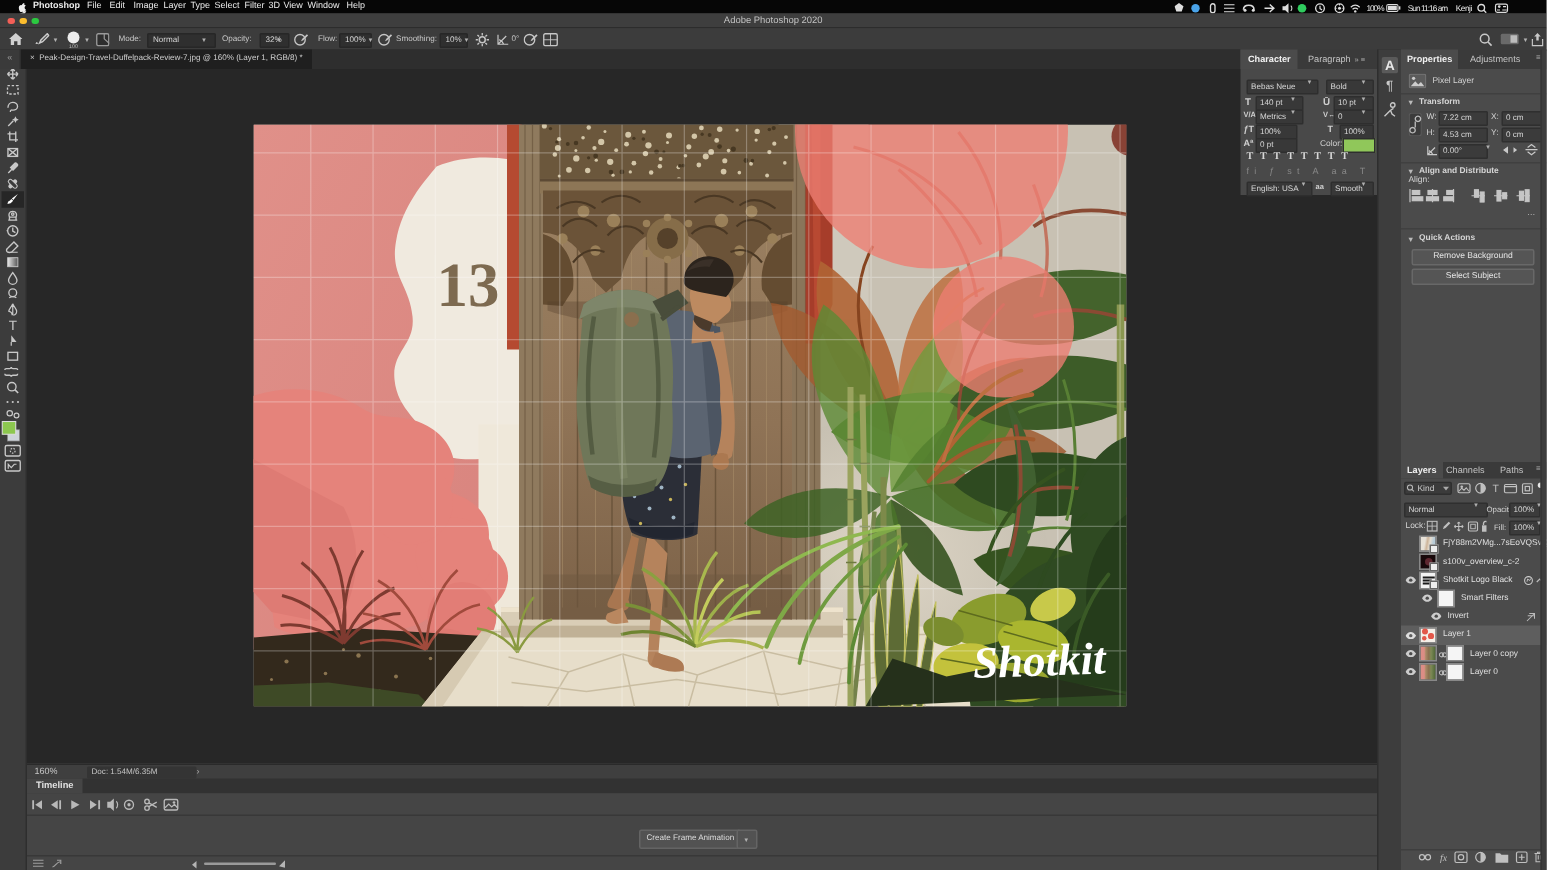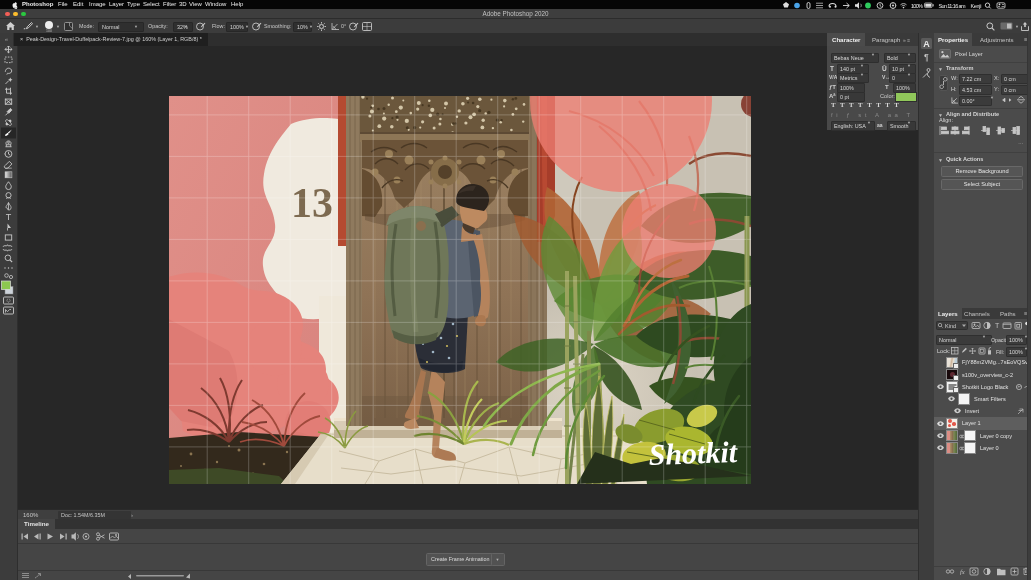--- a/index.html
+++ b/index.html
@@ -21,21 +21,21 @@
     border-radius:1px;color:#d6d6d6;font-size:5.4px;line-height:8.5px;padding-left:3px;}
   .drop{position:absolute;top:0;color:#b0b0b0;font-size:4px;line-height:15px;}
   #tabstrip{left:0;top:33px;width:918px;height:13px;background:#2e2e2e;}
   #doctab{position:absolute;left:14px;top:0;height:13px;background:#1f1f1f;
     color:#cfcfcf;font-size:5.4px;line-height:13.5px;padding:0 6px;}
   #tabchev{position:absolute;left:0;top:0;width:13px;height:13px;background:#3a3a3a;
     color:#999;font-size:6px;line-height:13px;text-align:center;}
   #tools{left:0;top:46px;width:17px;height:534px;background:#3c3c3c;
     border-right:1px solid #2e2e2e;}
   #canvas{left:18px;top:46px;width:900px;height:463px;background:#272727;overflow:hidden;}
-  #photo{position:absolute;left:151px;top:50px;width:582px;height:388px;}
+  #photo{position:absolute;left:151px;top:37px;width:582px;height:388px;}
   #statusbar{left:18px;top:509px;width:900px;height:10px;background:#3f3f3f;
     border-top:1px solid #2a2a2a;color:#c5c5c5;font-size:6px;line-height:10px;}
   #tltabs{left:18px;top:519px;width:900px;height:10px;background:#323232;}
   #tltab{position:absolute;left:0px;top:0;height:10px;background:#454545;color:#e2e2e2;
     font-size:6.2px;font-weight:bold;line-height:10.5px;padding:0 6px;}
   #timeline{left:18px;top:529px;width:900px;height:51px;background:#454545;color:#c0c0c0;}
   #cfa{position:absolute;left:408px;top:24px;height:11px;background:#525252;border:1px solid #646464;
     border-radius:1.5px;color:#ddd;font-size:5.4px;line-height:11.5px;padding:0 4px;}
   #cfadrop{position:absolute;left:473px;top:24px;width:12px;height:11px;background:#525252;
     border:1px solid #646464;border-radius:1.5px;}

